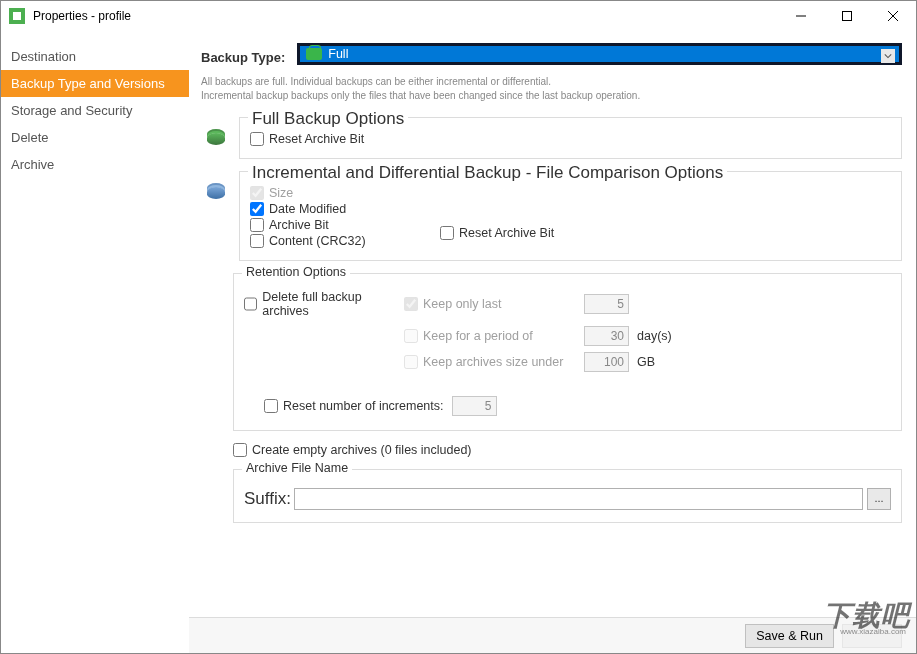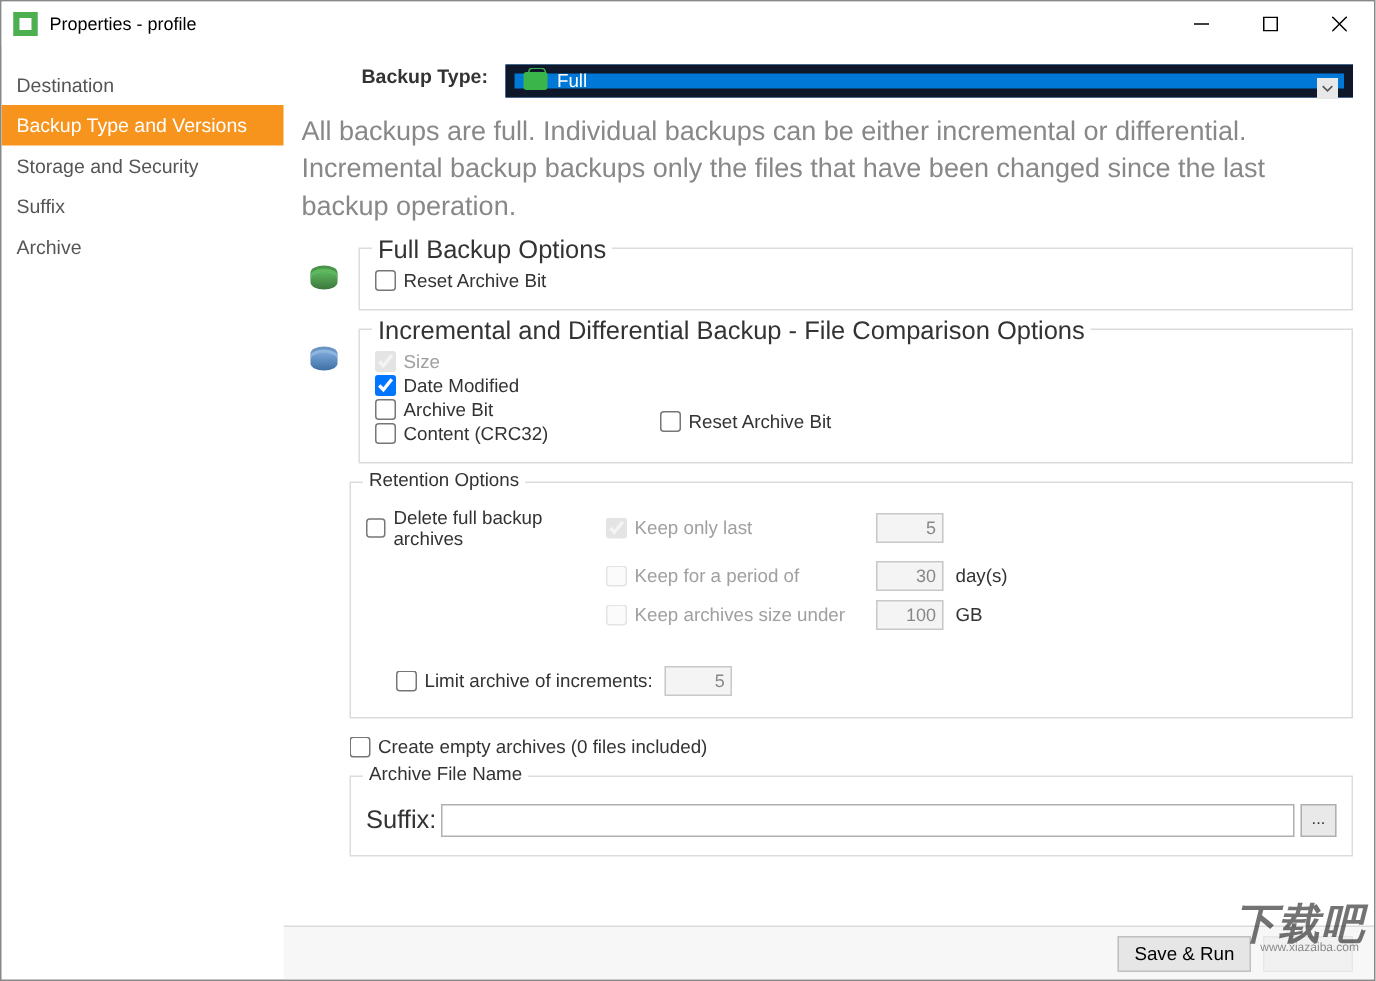--- a/index.html
+++ b/index.html
@@ -14,29 +14,29 @@
 .win-btn svg { width: 10px; height: 10px; }
 
 .main { display: flex; height: calc(100% - 30px); }
 
 .sidebar { width: 188px; padding-top: 12px; }
 .sb-item { padding: 6px 10px; font-size: 13px; color: #555; cursor: pointer; }
 .sb-item.active { background: #f7941e; color: #fff; }
 
 .content { flex: 1; padding: 12px 14px 0 12px; font-size: 12.5px; color: #333; position: relative; overflow: hidden; }
 
-.row-type { display: flex; align-items: flex-start; margin-bottom: 10px; margin-left: 40px; }
+.row-type { display: flex; align-items: flex-end; margin-bottom: 10px; }
 .row-type label { font-weight: 600; font-size: 13px; margin-right: 12px; }
-.type-select { flex: 1; height: 22px; background: #0078d7; color: #fff; border: 6px solid #0f172a; display: flex; align-items: center; padding: 0 6px; position: relative; }
+.type-select { flex: 1; height: 22px; background: #0078d7; color: #fff; border: 3px solid #0f172a; display: flex; align-items: center; padding: 0 6px; position: relative; }
 .type-select .arrow { position: absolute; right: 4px; top: 3px; width: 14px; height: 14px; background: #e8e8e8; display: flex; align-items: center; justify-content: center; }
 .type-select .arrow svg { width: 8px; height: 8px; }
 .sel-icon { width: 16px; height: 12px; background: #3ab54a; border-radius: 2px; margin-right: 6px; position: relative; }
 .sel-icon::after { content: ""; position: absolute; top: -3px; left: 3px; width: 10px; height: 4px; border: 1px solid #3ab54a; border-bottom: none; border-radius: 3px 3px 0 0; }
 
-.desc { color: #888; font-size: 18px; line-height: 1.4; margin-bottom: 14px; }
+.desc { color: #888; font-size: 10px; line-height: 1.4; margin-bottom: 14px; }
 
 .grp-icon-row { display: flex; align-items: flex-start; margin-bottom: 12px; }
 .grp-icon { width: 22px; margin: 16px 10px 0 6px; }
 .disk-green { width: 18px; height: 12px; background: linear-gradient(#5cb85c,#3c763d); border-radius: 50%/40%; box-shadow: 0 -2px 0 #5cb85c, 0 -4px 0 #4a934a; }
 .disk-blue { width: 18px; height: 12px; background: linear-gradient(#7aa6d8,#3d6fa5); border-radius: 50%/40%; box-shadow: 0 -2px 0 #8fb6df, 0 -4px 0 #6a94c4; }
 
 .groupbox { flex: 1; border: 1px solid #dcdcdc; padding: 12px 10px 10px 10px; position: relative; }
 .groupbox > .legend { position: absolute; top: -9px; left: 8px; background: #fff; padding: 0 4px; font-size: 17px; color: #333; }
 
 .cb { display: flex; align-items: center; margin: 2px 0; font-size: 12.5px; }
@@ -98,21 +98,21 @@
         </svg>
       </div>
   </div>
 </div>
 
 <div class="main">
   <div class="sidebar">
     <div class="sb-item">Destination</div>
     <div class="sb-item active">Backup Type and Versions</div>
     <div class="sb-item">Storage and Security</div>
-    <div class="sb-item">Suffix</div>
+    <div class="sb-item">Delete</div>
     <div class="sb-item">Archive</div>
   </div>
 
   <div class="content">
     <div class="row-type">
       <label>Backup Type:</label>
       <div class="type-select">
         <span class="sel-icon"></span>
         <span>Full</span>
         <span class="arrow">
@@ -212,21 +212,21 @@
               <input type="checkbox" disabled="" style="">
               <span>Keep archives size under</span>
             </label>
           </div>
         <input class="ret-input" disabled="" value="100" style="">
         <span class="ret-unit">GB</span>
       </div>
       <div class="incr">
         <label class="cb">
             <input type="checkbox" style="">
-            <span>Limit archive of increments:</span>
+            <span>Reset number of increments:</span>
           </label>
         <input class="ret-input" disabled="" value="5" style="">
       </div>
     </div>
 
     <div class="after-ret">
       <label class="cb">
           <input type="checkbox" style="">
           <span>Create empty archives (0 files included)</span>
         </label>

